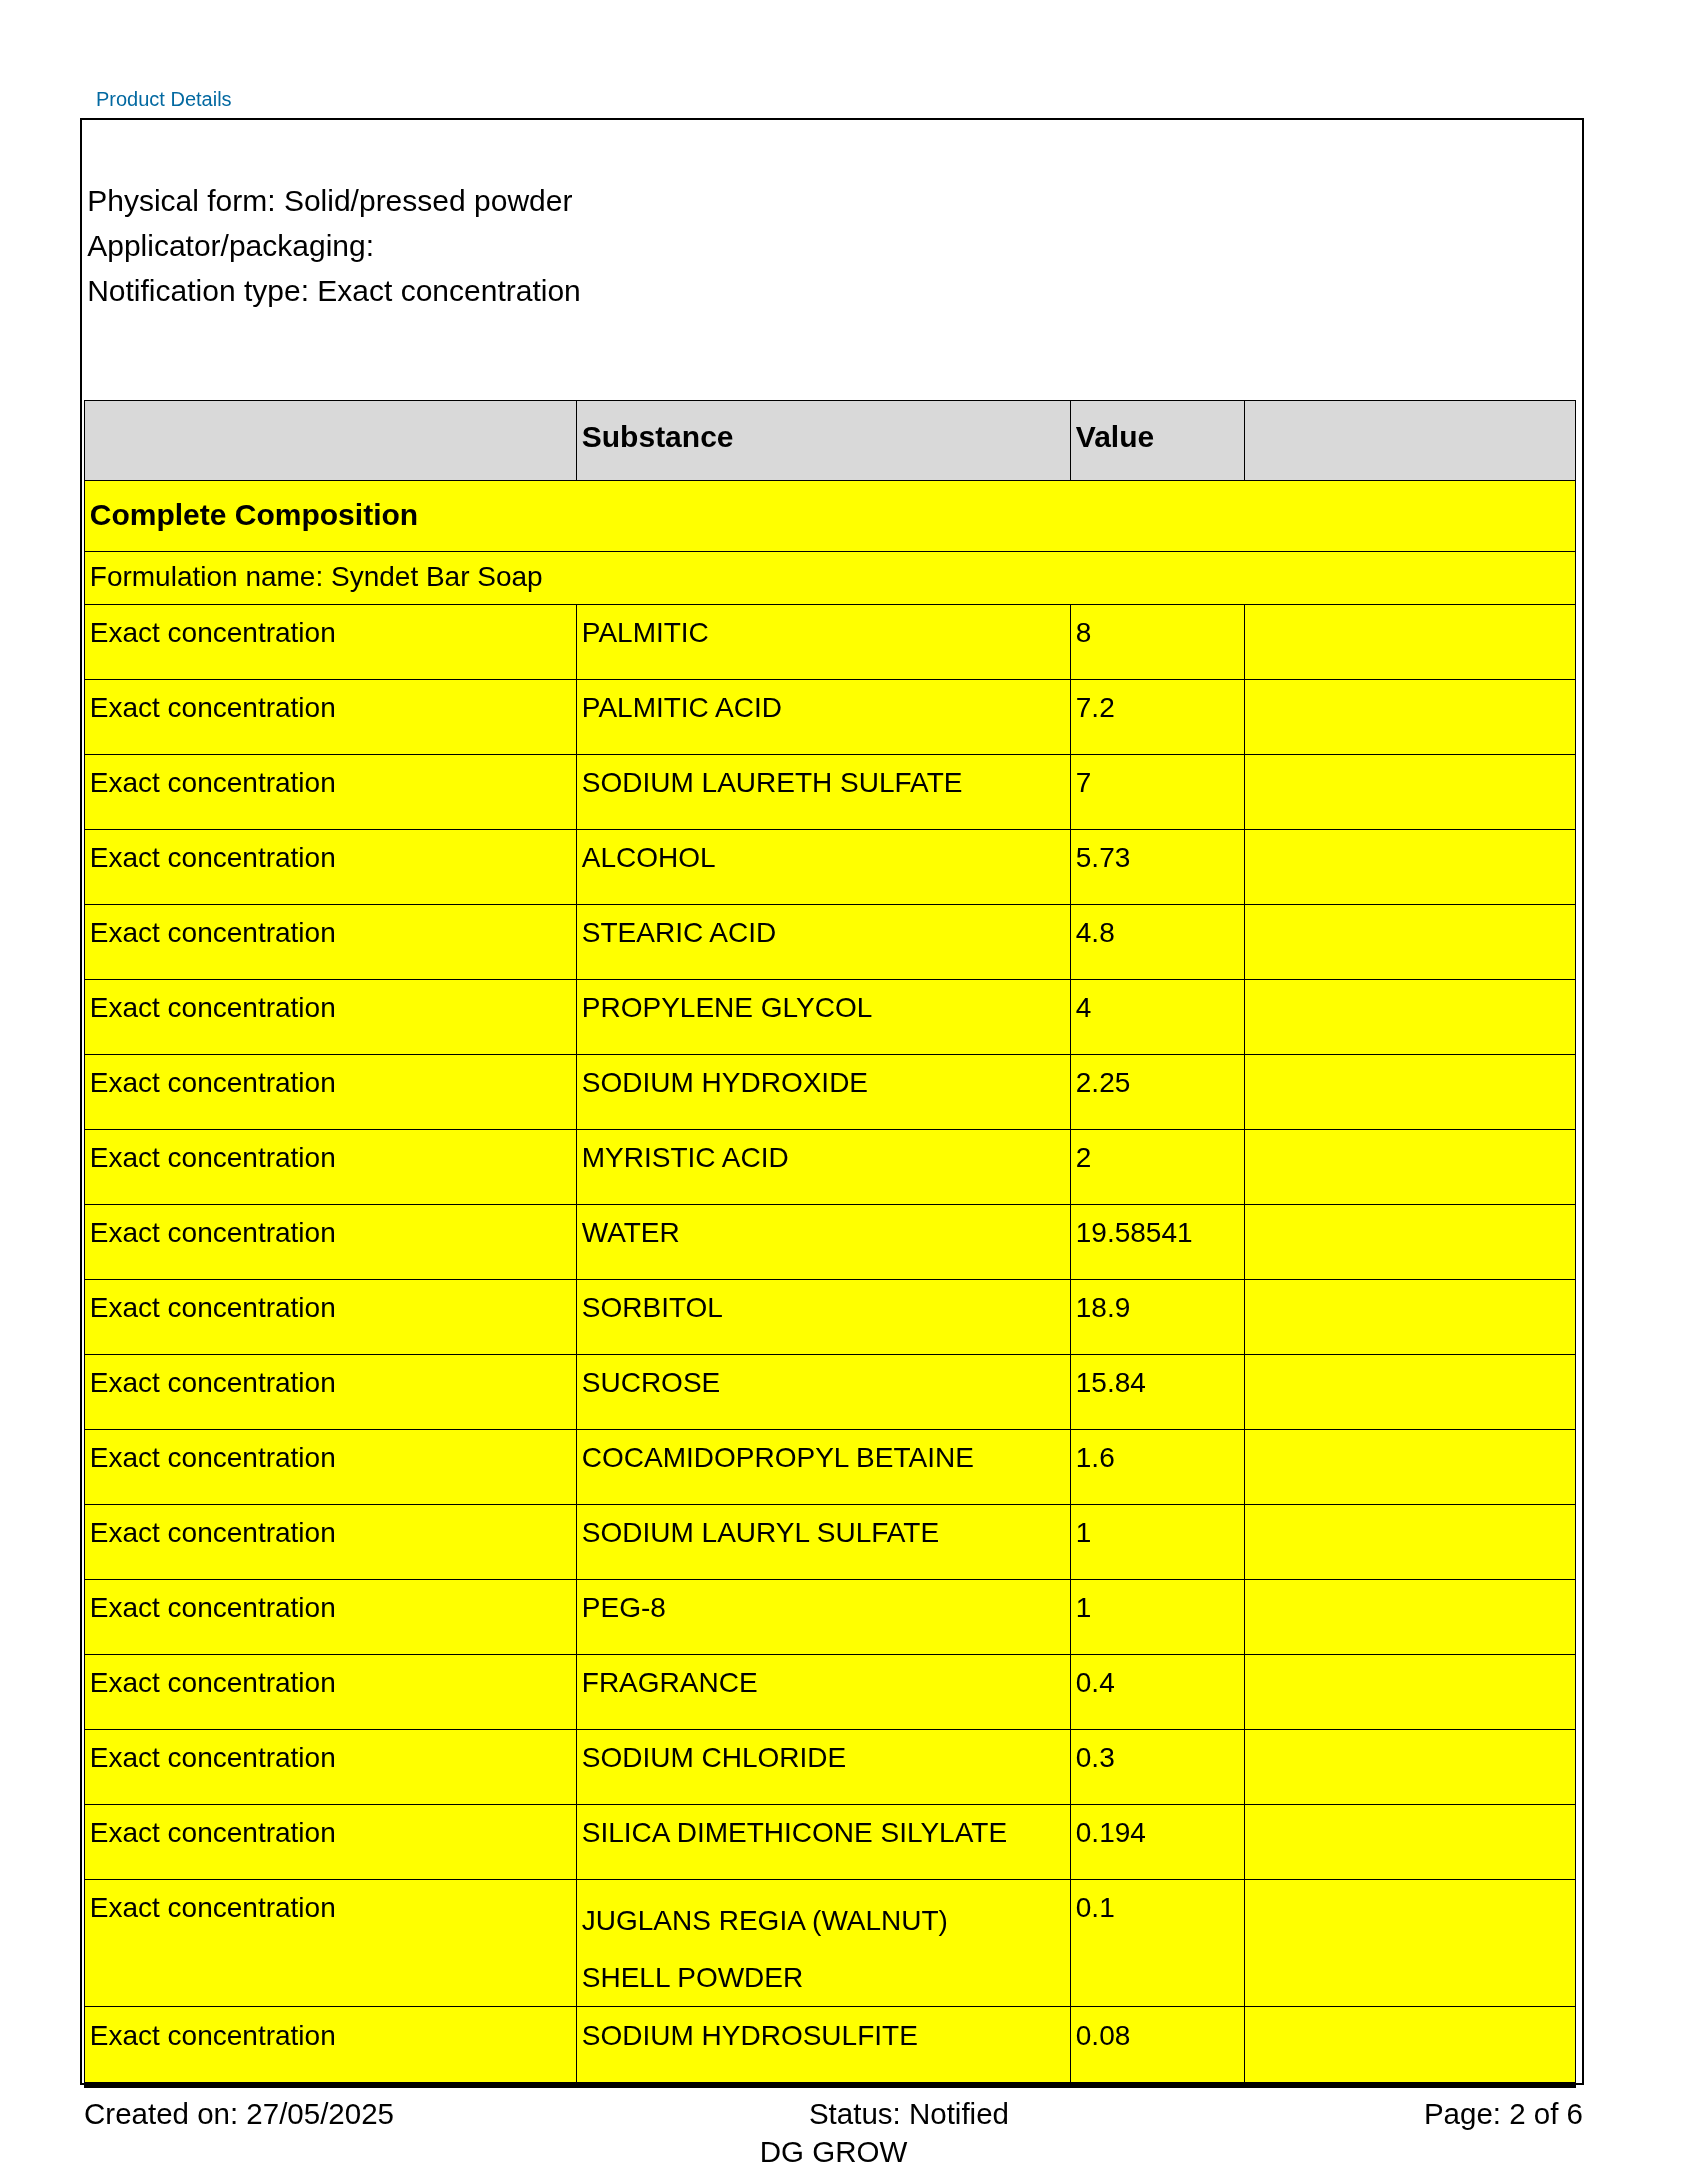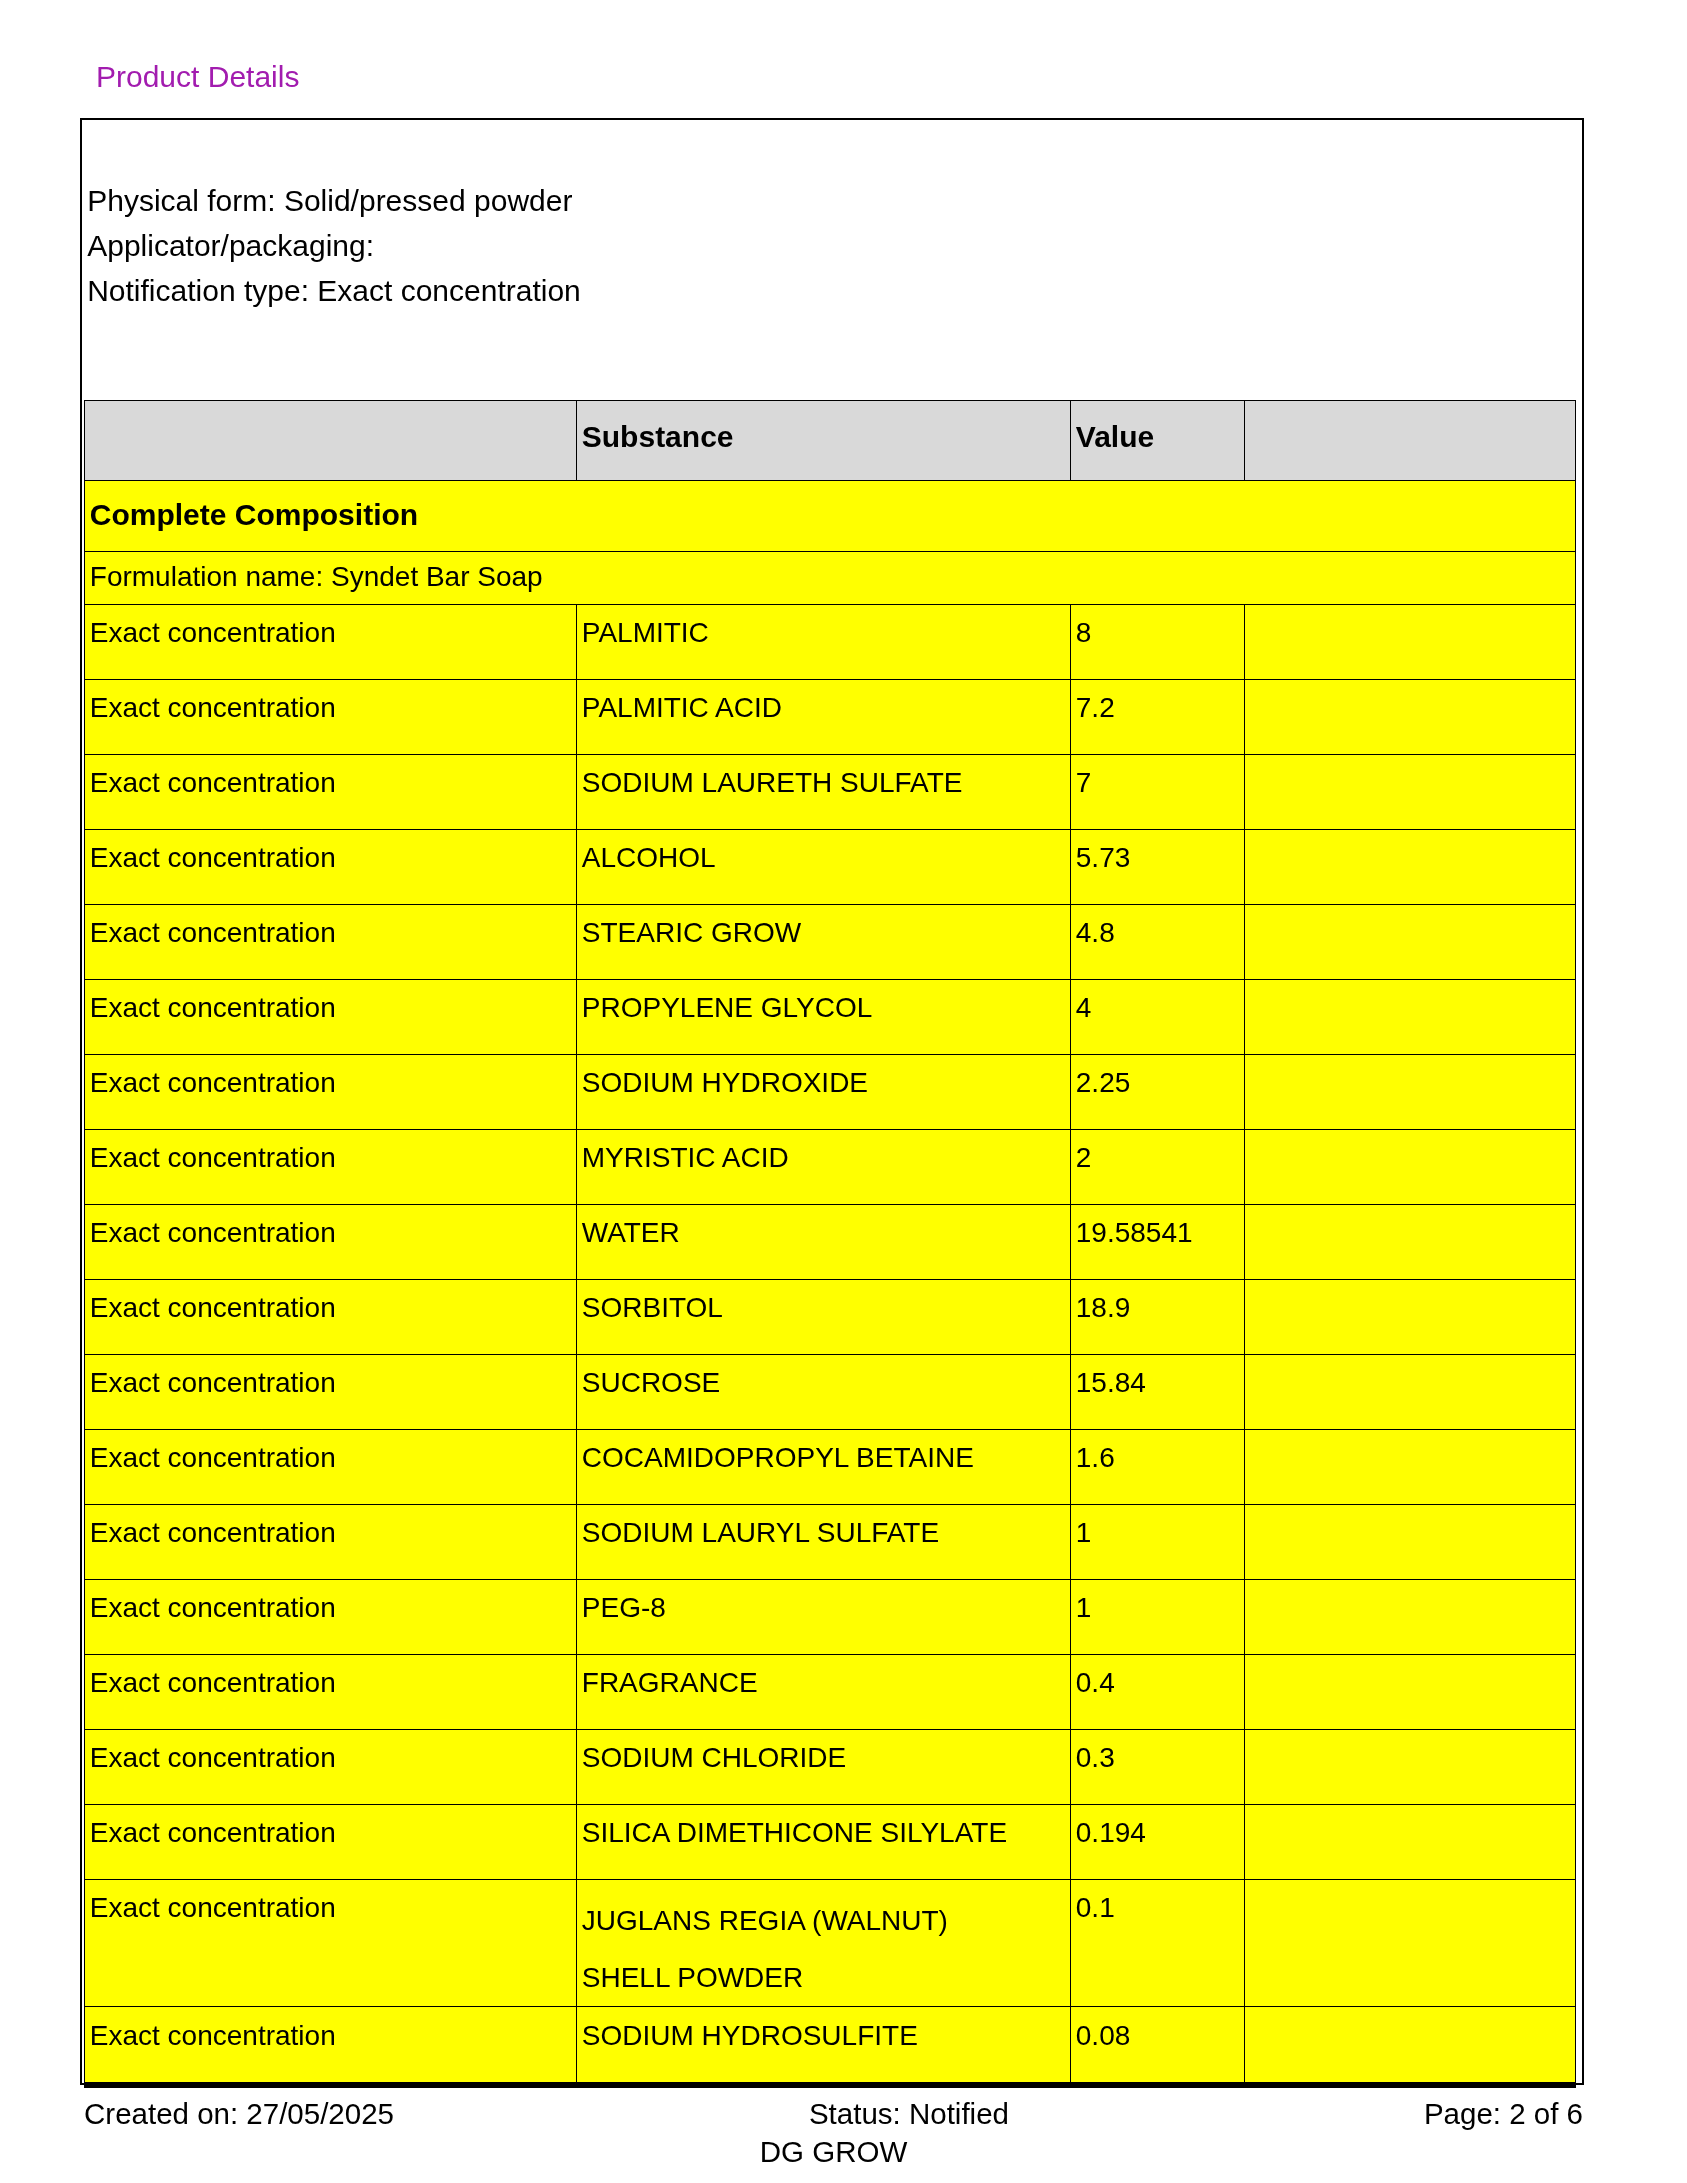--- a/index.html
+++ b/index.html
@@ -12,23 +12,23 @@
   .page {
     position: relative;
     width: 1687px;
     height: 2183px;
     background: #ffffff;
     overflow: hidden;
   }
   .product-details-label {
     position: absolute;
     left: 96px;
-    top: 60px;
-    font-size: 30px;
-    color: #a21caf;
+    top: 88px;
+    font-size: 20px;
+    color: #0369a1;
   }
   .outer-box {
     position: absolute;
     left: 80px;
     top: 118px;
     width: 1500px;
     height: 1963px;
     border: 2.1px solid #000000;
     background: #ffffff;
   }
@@ -174,21 +174,21 @@
             <td></td>
           </tr>
           <tr class="data-row">
             <td>Exact concentration</td>
             <td class="substance-cell">ALCOHOL</td>
             <td>5.73</td>
             <td></td>
           </tr>
           <tr class="data-row">
             <td>Exact concentration</td>
-            <td class="substance-cell">STEARIC GROW</td>
+            <td class="substance-cell">STEARIC ACID</td>
             <td>4.8</td>
             <td></td>
           </tr>
           <tr class="data-row">
             <td>Exact concentration</td>
             <td class="substance-cell">PROPYLENE GLYCOL</td>
             <td>4</td>
             <td></td>
           </tr>
           <tr class="data-row">

